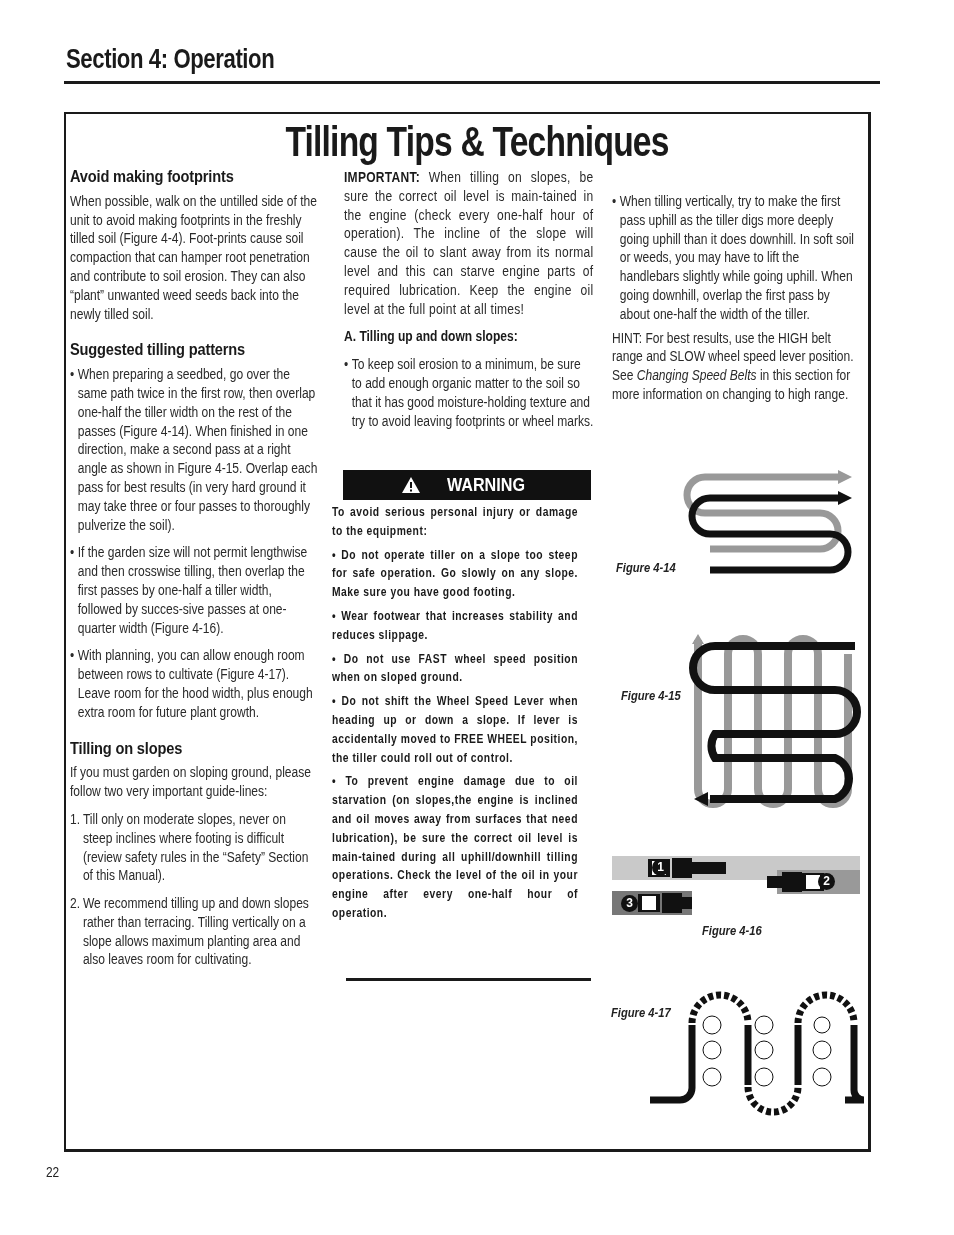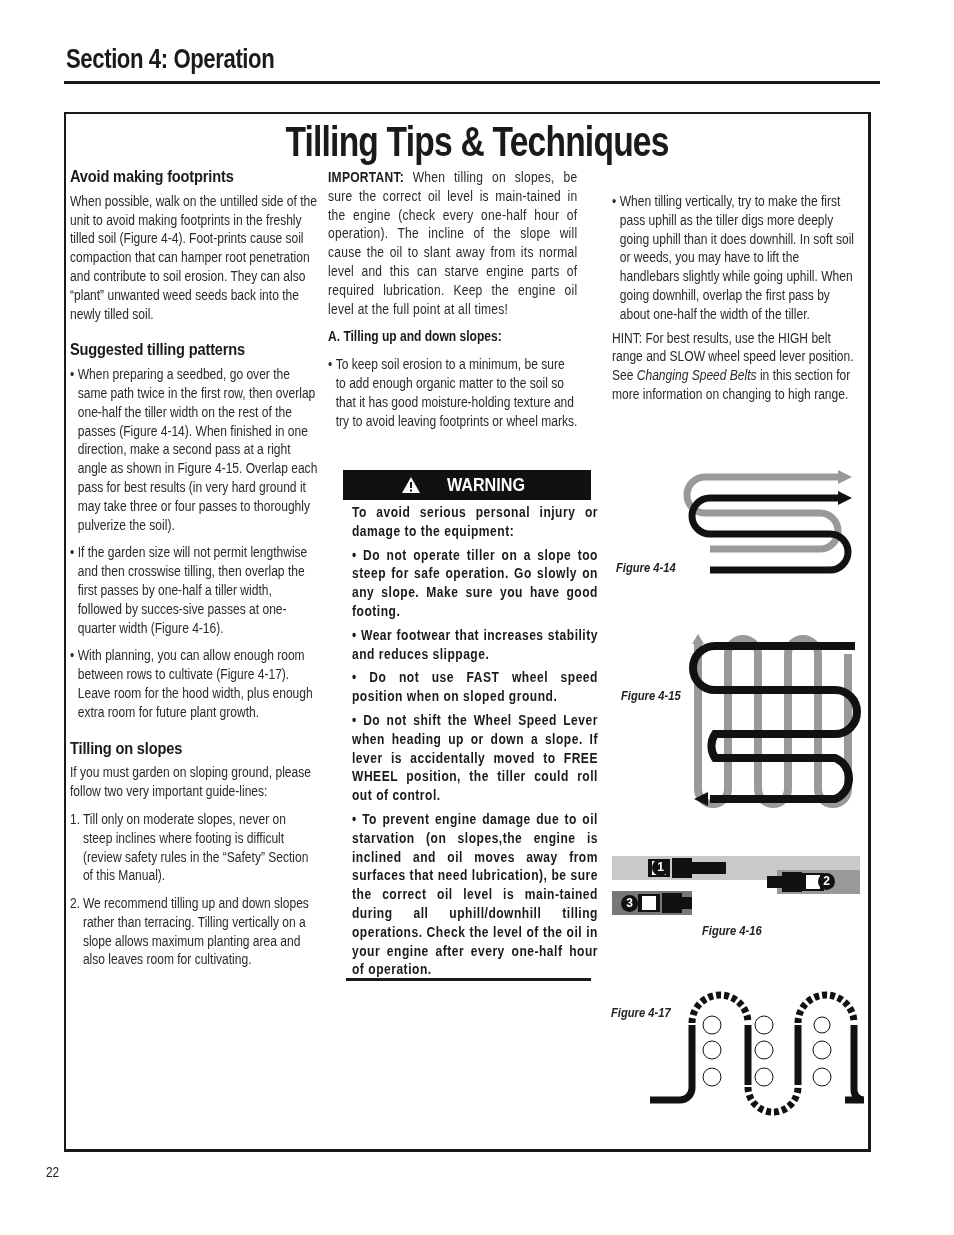--- a/index.html
+++ b/index.html
@@ -22,21 +22,21 @@
     position: absolute; left: 0; right: 0; top: 118px; text-align: center;
     font-weight: bold; font-size: 42px; letter-spacing: -1px; color: #1a1a1a;
     transform: scaleX(0.80); transform-origin: center top;
   }
 
   .col { position: absolute; font-size: 14px; line-height: 18.8px; color: #2a2a2a; }
   .col p { margin: 0; }
   .cond { transform: scaleX(0.86); transform-origin: left top; }
 
   .col1 { left: 70px; top: 168px; width: 288px; }
-  .col2 { left: 328px; top: 168px; width: 286px; }
+  .col2 { left: 344px; top: 168px; width: 286px; }
   .col3 { left: 612px; top: 192px; width: 290px; }
 
   h3.sub { font-size: 17px; font-weight: bold; color: #1a1a1a; margin-bottom: 5px; letter-spacing: -0.2px; }
   .gap { height: 18px; }
   .gap-s { height: 9px; }
 
   .bullet { display: flex; }
   .bullet .mark { width: 9px; flex: none; }
   .bullet .txt { flex: 1; }
   .num { display: flex; }
@@ -46,21 +46,21 @@
   .justify { text-align: justify; }
   em { font-style: italic; }
 
   .warn-bar {
     position: absolute; left: 343px; top: 470px; width: 248px; height: 30px;
     background: #111; color: #fff; display: flex; align-items: center; justify-content: center;
     font-weight: bold; font-size: 19px; gap: 12px;
   }
   .warn-bar .lbl { transform: scaleX(0.85); display: inline-block; }
   .warn-icon { width: 18px; height: 16px; margin-right: 8px; }
-  .warn-text { position: absolute; left: 352px; top: 503px; width: 284px; font-size: 14px; line-height: 18.8px; font-weight: bold; color: #1a1a1a; text-align: justify; letter-spacing: 0.6px; }
+  .warn-text { position: absolute; left: 332px; top: 503px; width: 284px; font-size: 12px; line-height: 18.8px; font-weight: bold; color: #1a1a1a; text-align: justify; letter-spacing: 0.6px; }
   .warn-rule { position: absolute; left: 346px; top: 978px; width: 245px; height: 3px; background: #1a1a1a; }
 
   .fig-label { position: absolute; font-size: 13px; font-weight: bold; font-style: italic; color: #222; transform: scaleX(0.86); transform-origin: left top; }
 
   .page-num { position: absolute; left: 46px; top: 1164px; font-size: 14px; color: #222; transform: scaleX(0.85); transform-origin: left top; }
 
   svg.fig { position: absolute; overflow: visible; }
 </style>
 </head>
 <body>

